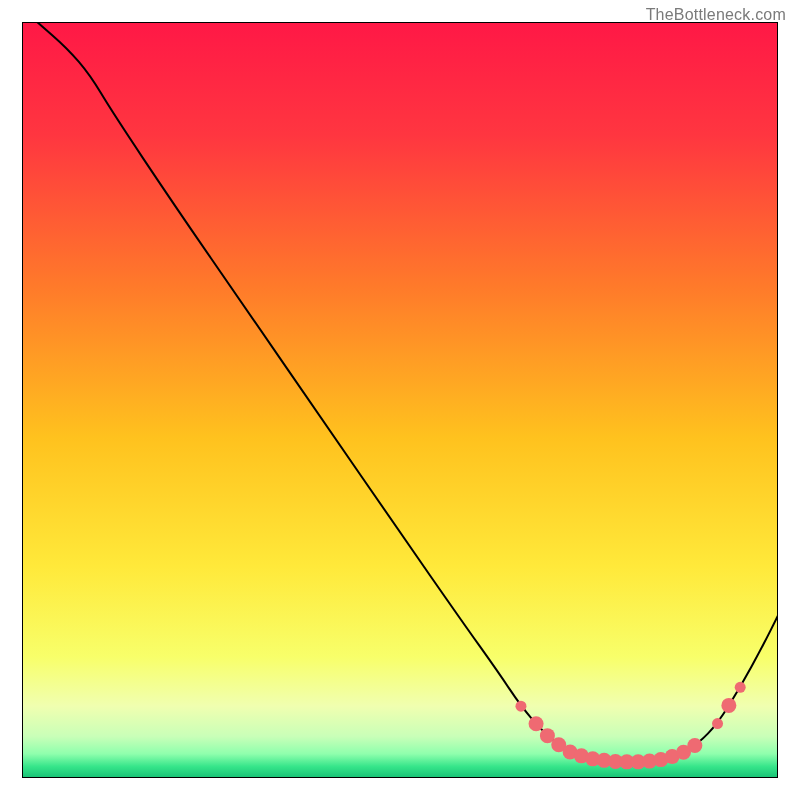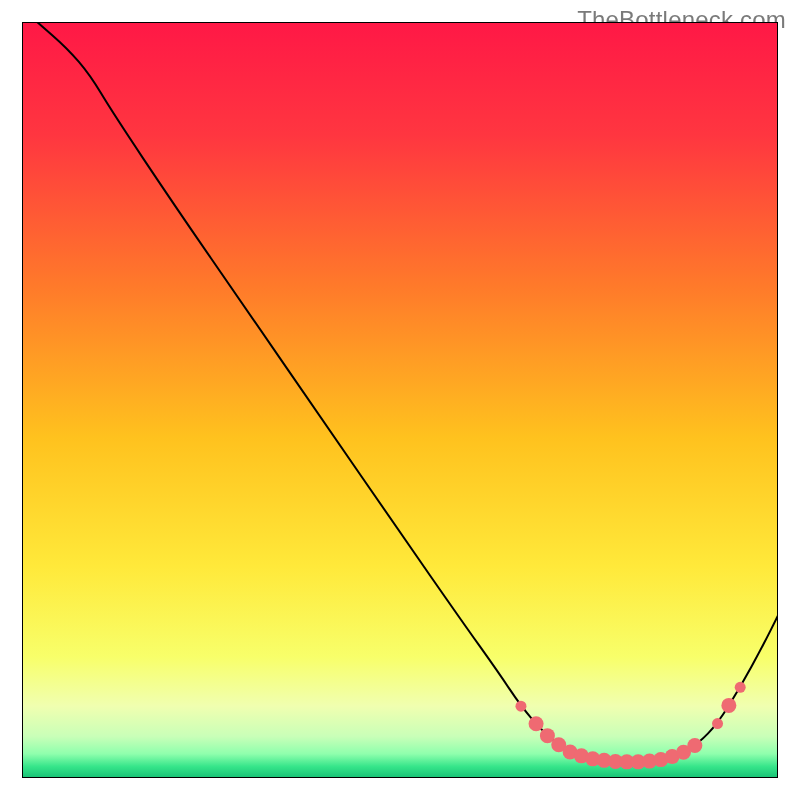--- a/index.html
+++ b/index.html
@@ -17,21 +17,21 @@
     height: 800px;
   }
   .plot-area {
     position: absolute;
     box-sizing: border-box;
   }
   .watermark {
     position: absolute;
     top: 6px;
     right: 14px;
-    font-size: 24px;
+    font-size: 16px;
     color: #7a7a7a;
     letter-spacing: 0.2px;
   }
   svg { display: block; }
 </style>
 </head>
 <body>
 
 <div class="chart-wrap">
   <div class="watermark">TheBottleneck.com</div>

